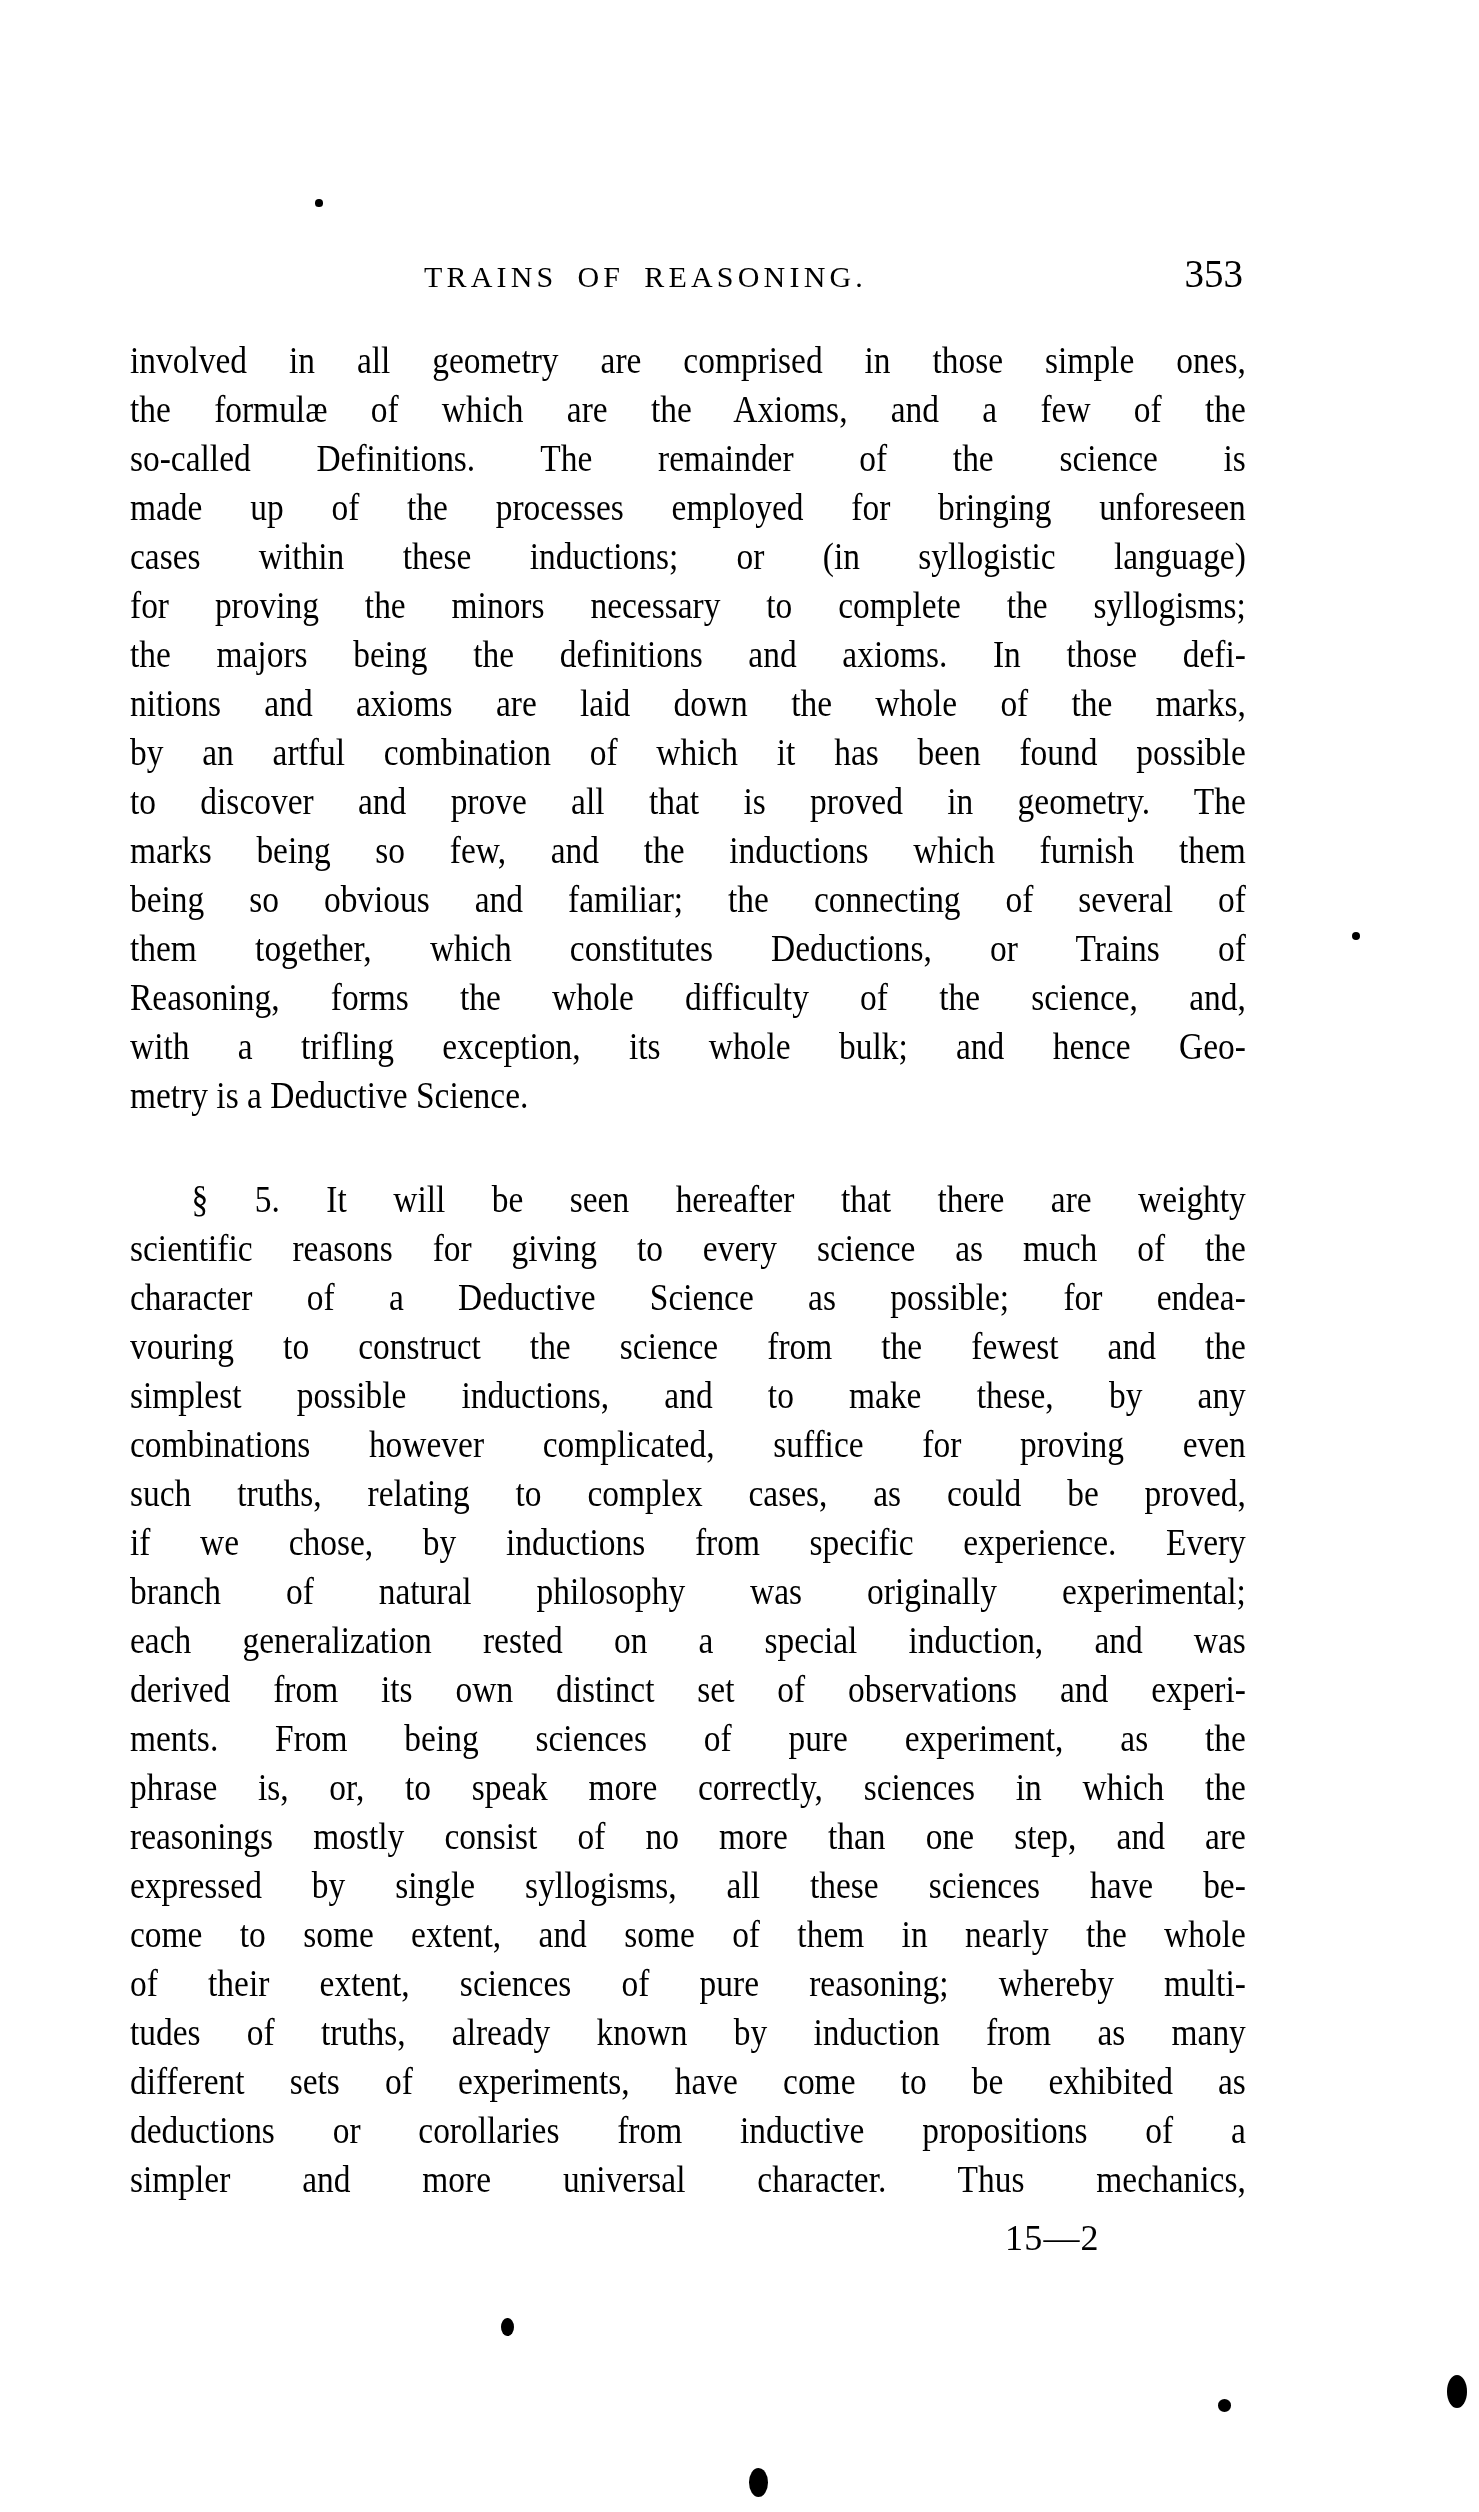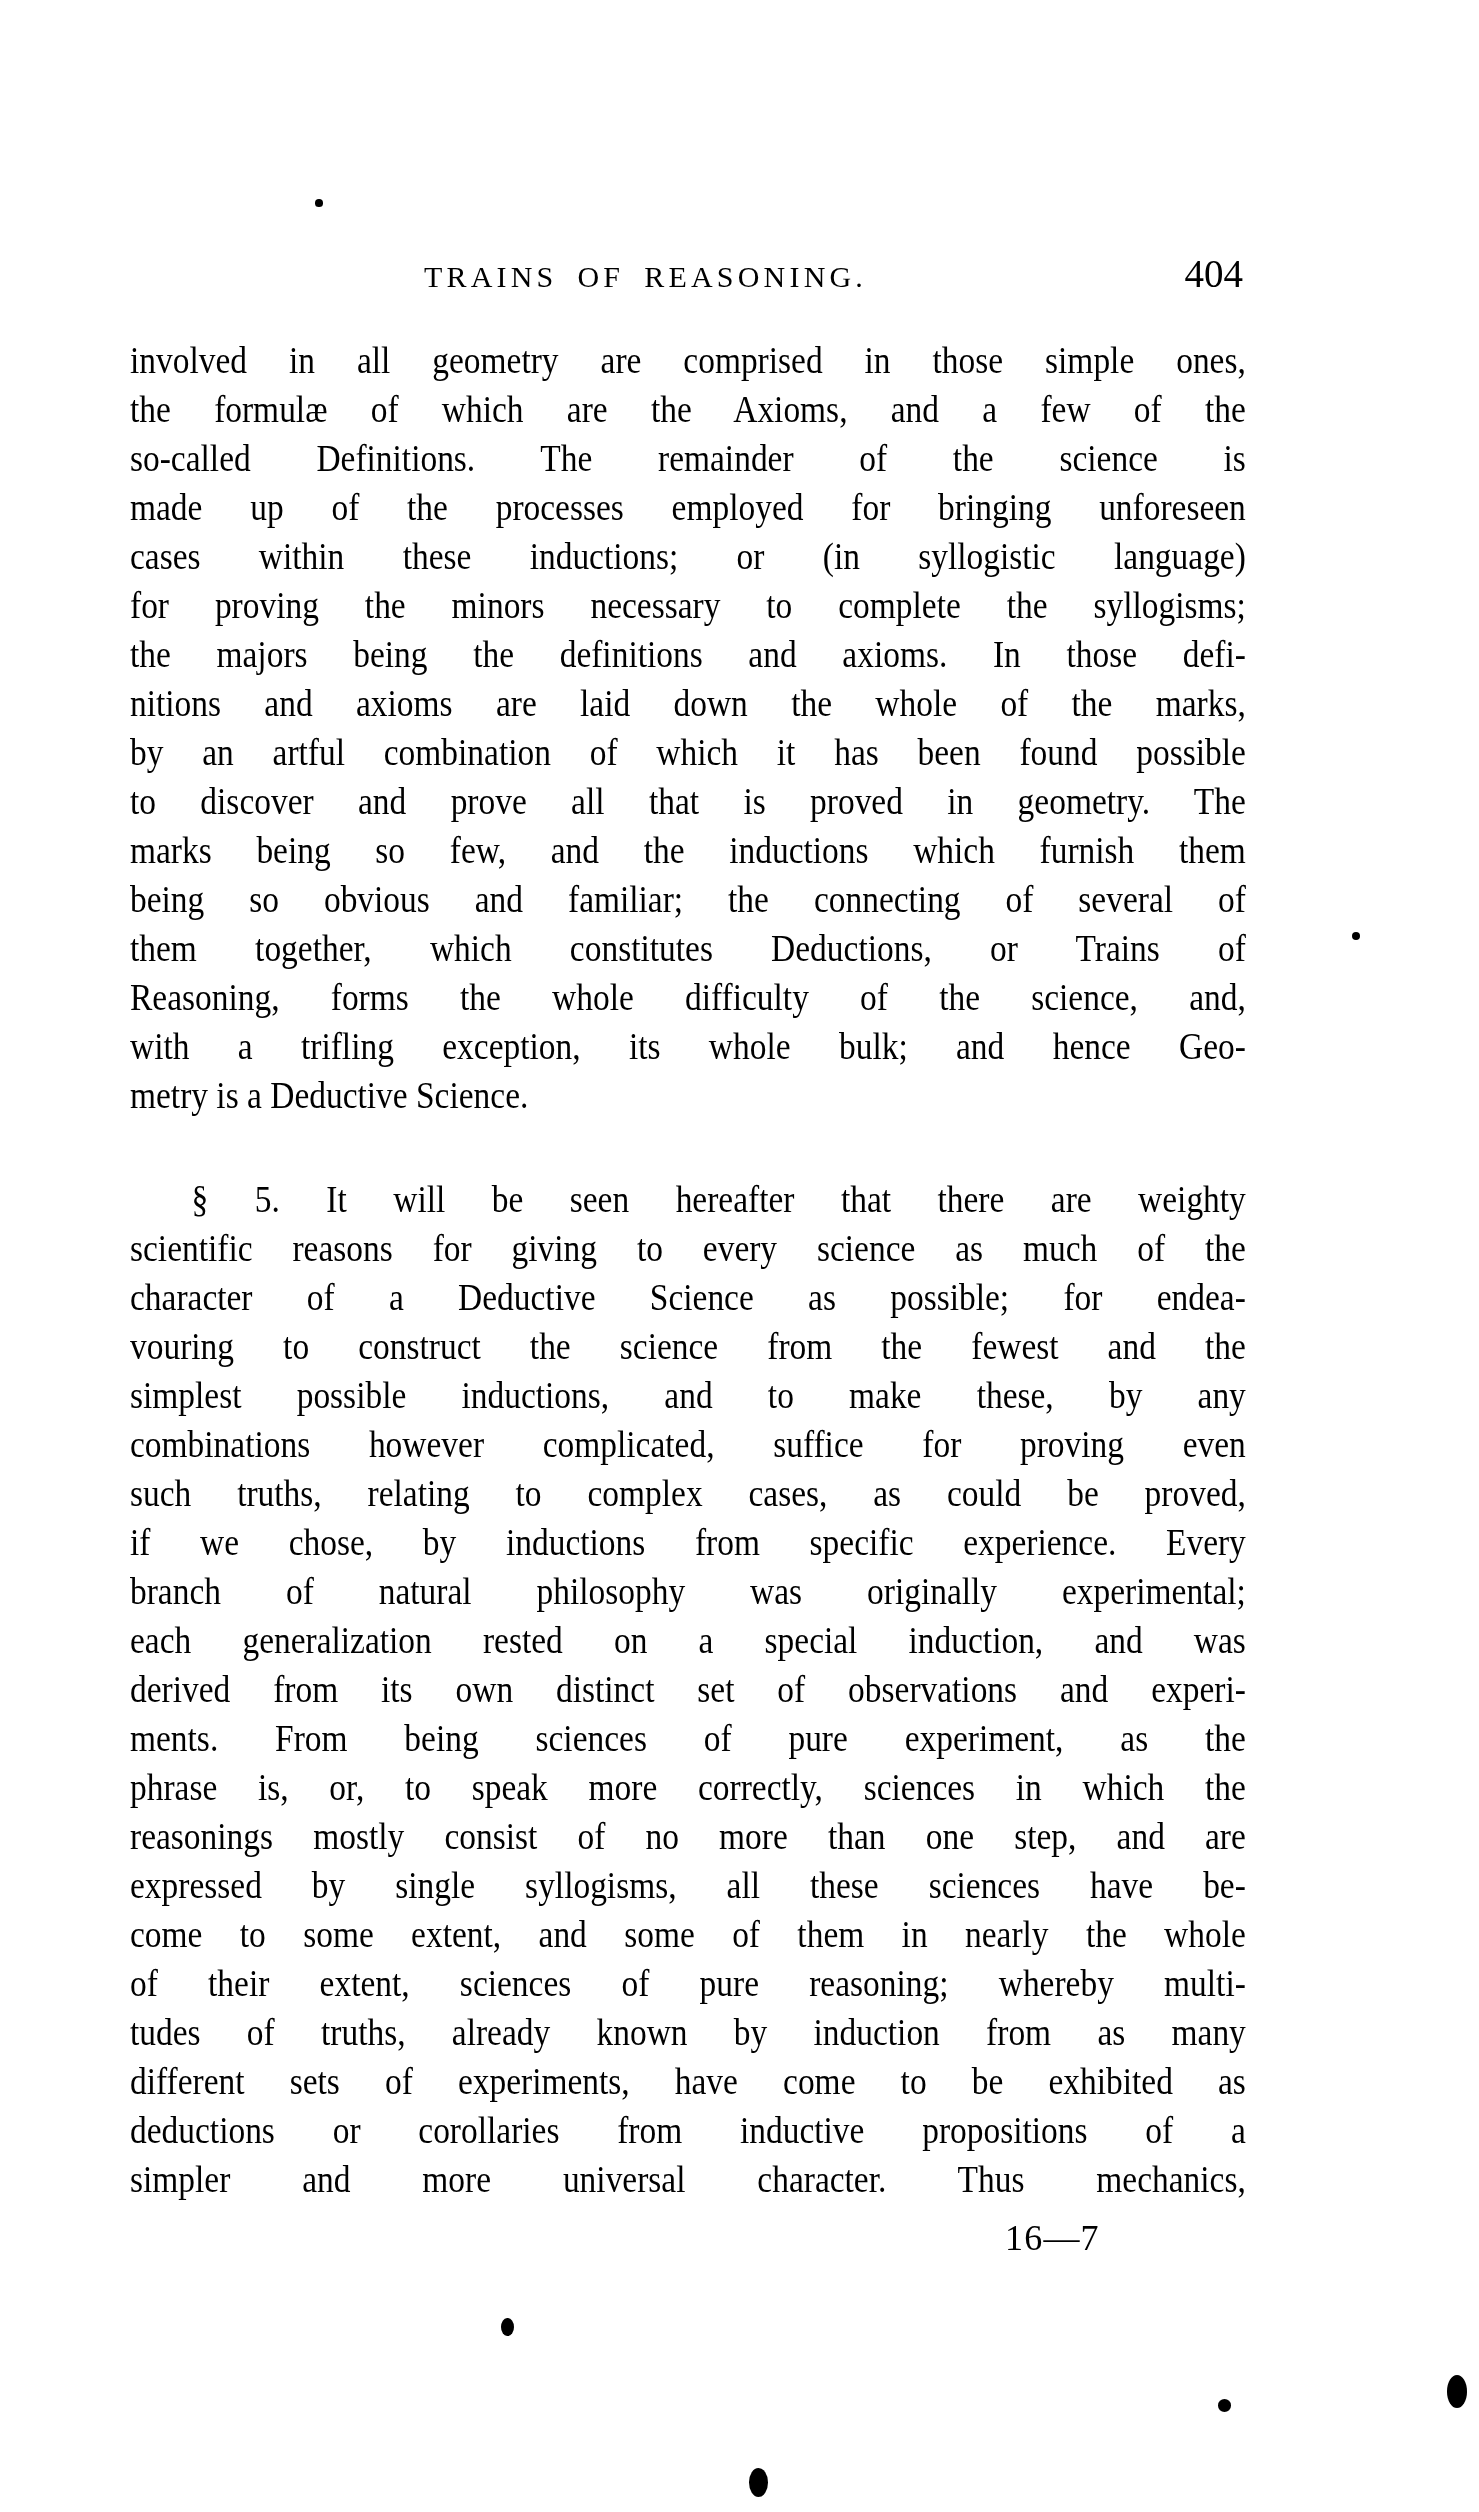--- a/index.html
+++ b/index.html
@@ -85,21 +85,21 @@
     border-radius: 50%;
   }
 </style>
 </head>
 <body>
 
 <div class="page" style="--ink: #000000; --paper: #ffffff;">
 
   <div class="header">
     <div class="running-title">TRAINS OF REASONING.</div>
-    <div class="page-number">404</div>
+    <div class="page-number">353</div>
   </div>
 
   <div class="text-block">
       <div class="paragraph">
         <div class="line">involved in all geometry are comprised in those simple ones,</div>
         <div class="line">the formulæ of which are the Axioms, and a few of the</div>
         <div class="line">so-called Definitions. The remainder of the science is</div>
         <div class="line">made up of the processes employed for bringing unforeseen</div>
         <div class="line">cases within these inductions; or (in syllogistic language)</div>
         <div class="line">for proving the minors necessary to complete the syllogisms;</div>
@@ -132,21 +132,21 @@
         <div class="line">expressed by single syllogisms, all these sciences have be-</div>
         <div class="line">come to some extent, and some of them in nearly the whole</div>
         <div class="line">of their extent, sciences of pure reasoning; whereby multi-</div>
         <div class="line">tudes of truths, already known by induction from as many</div>
         <div class="line">different sets of experiments, have come to be exhibited as</div>
         <div class="line">deductions or corollaries from inductive propositions of a</div>
         <div class="line">simpler and more universal character. Thus mechanics,</div>
       </div>
     </div>
 
-  <div class="signature-mark">16—7</div>
+  <div class="signature-mark">15—2</div>
 
   <div id="specks">
       <div class="speck" style="left: 315px; top: 199px; width: 7.7px; height: 7.7px;"></div>
       <div class="speck" style="left: 1352px; top: 932px; width: 8.3px; height: 8.3px;"></div>
       <div class="speck" style="left: 501px; top: 2318px; width: 12.5px; height: 18.4px;"></div>
       <div class="speck" style="left: 749px; top: 2468px; width: 19px; height: 28.5px;"></div>
       <div class="speck" style="left: 1218px; top: 2399px; width: 13px; height: 12.5px;"></div>
       <div class="speck" style="left: 1447px; top: 2375px; width: 20px; height: 33px;"></div>
     </div>
 

